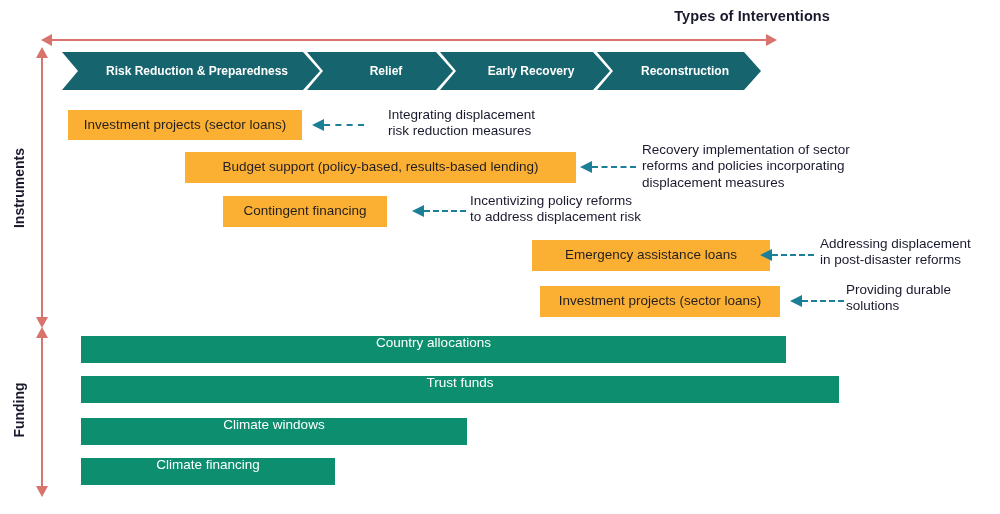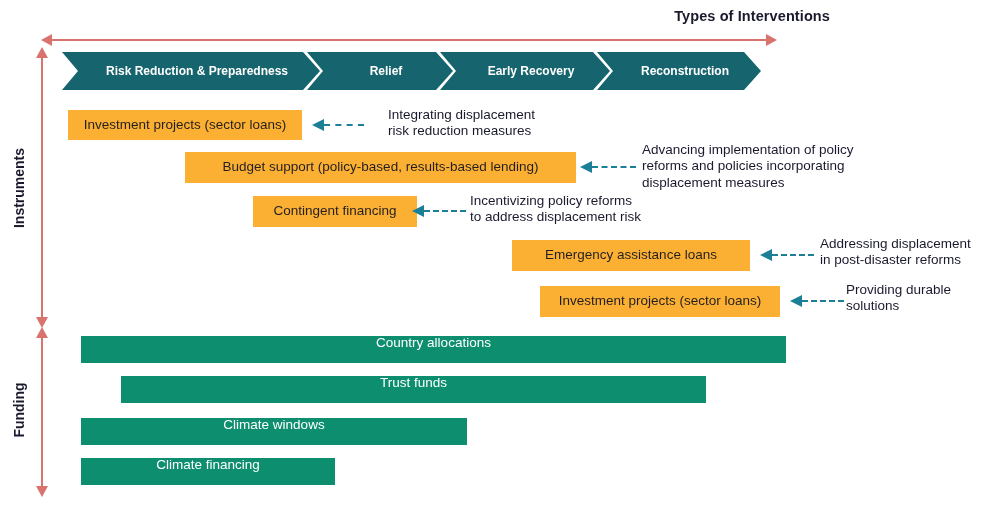--- a/index.html
+++ b/index.html
@@ -192,35 +192,35 @@
   <div class="note" style="left:388px;top:107px;width:260px;">Integrating displacement
 risk reduction measures</div>
 
   <div class="ybox" style="left:185px;top:152px;width:391px;height:31px;">
     <span>Budget support (policy-based, results-based lending)</span>
   </div>
   <div class="connector" style="left:580px;top:161px;width:56px;">
     <div class="head"></div>
     <div class="dash" style="width:44px;"></div>
   </div>
-  <div class="note" style="left:642px;top:142px;width:320px;">Advancing implementation of policy
+  <div class="note" style="left:642px;top:142px;width:320px;">Recovery implementation of sector
 reforms and policies incorporating
 displacement measures</div>
 
-  <div class="ybox" style="left:253px;top:196px;width:164px;height:31px;">
+  <div class="ybox" style="left:223px;top:196px;width:164px;height:31px;">
     <span>Contingent financing</span>
   </div>
   <div class="connector" style="left:412px;top:205px;width:54px;">
     <div class="head"></div>
     <div class="dash" style="width:42px;"></div>
   </div>
   <div class="note" style="left:470px;top:193px;width:290px;">Incentivizing policy reforms
 to address displacement risk</div>
 
-  <div class="ybox" style="left:512px;top:240px;width:238px;height:31px;">
+  <div class="ybox" style="left:532px;top:240px;width:238px;height:31px;">
     <span>Emergency assistance loans</span>
   </div>
   <div class="connector" style="left:760px;top:249px;width:54px;">
     <div class="head"></div>
     <div class="dash" style="width:42px;"></div>
   </div>
   <div class="note" style="left:820px;top:236px;width:180px;">Addressing displacement
 in post-disaster reforms</div>
 
   <div class="ybox" style="left:540px;top:286px;width:240px;height:31px;">
@@ -229,21 +229,21 @@
   <div class="connector" style="left:790px;top:295px;width:54px;">
     <div class="head"></div>
     <div class="dash" style="width:42px;"></div>
   </div>
   <div class="note" style="left:846px;top:282px;width:160px;">Providing durable
 solutions</div>
 
   <div class="gbar" style="left:81px;top:336px;width:705px;height:27px;">
     <span>Country allocations</span>
   </div>
-  <div class="gbar" style="left:81px;top:376px;width:585px;height:27px;margin-left:40px;">
+  <div class="gbar" style="left:81px;top:376px;width:758px;height:27px;">
     <span>Trust funds</span>
   </div>
   <div class="gbar" style="left:81px;top:418px;width:386px;height:27px;">
     <span>Climate windows</span>
   </div>
   <div class="gbar" style="left:81px;top:458px;width:254px;height:27px;">
     <span>Climate financing</span>
   </div>
 
 </div>

